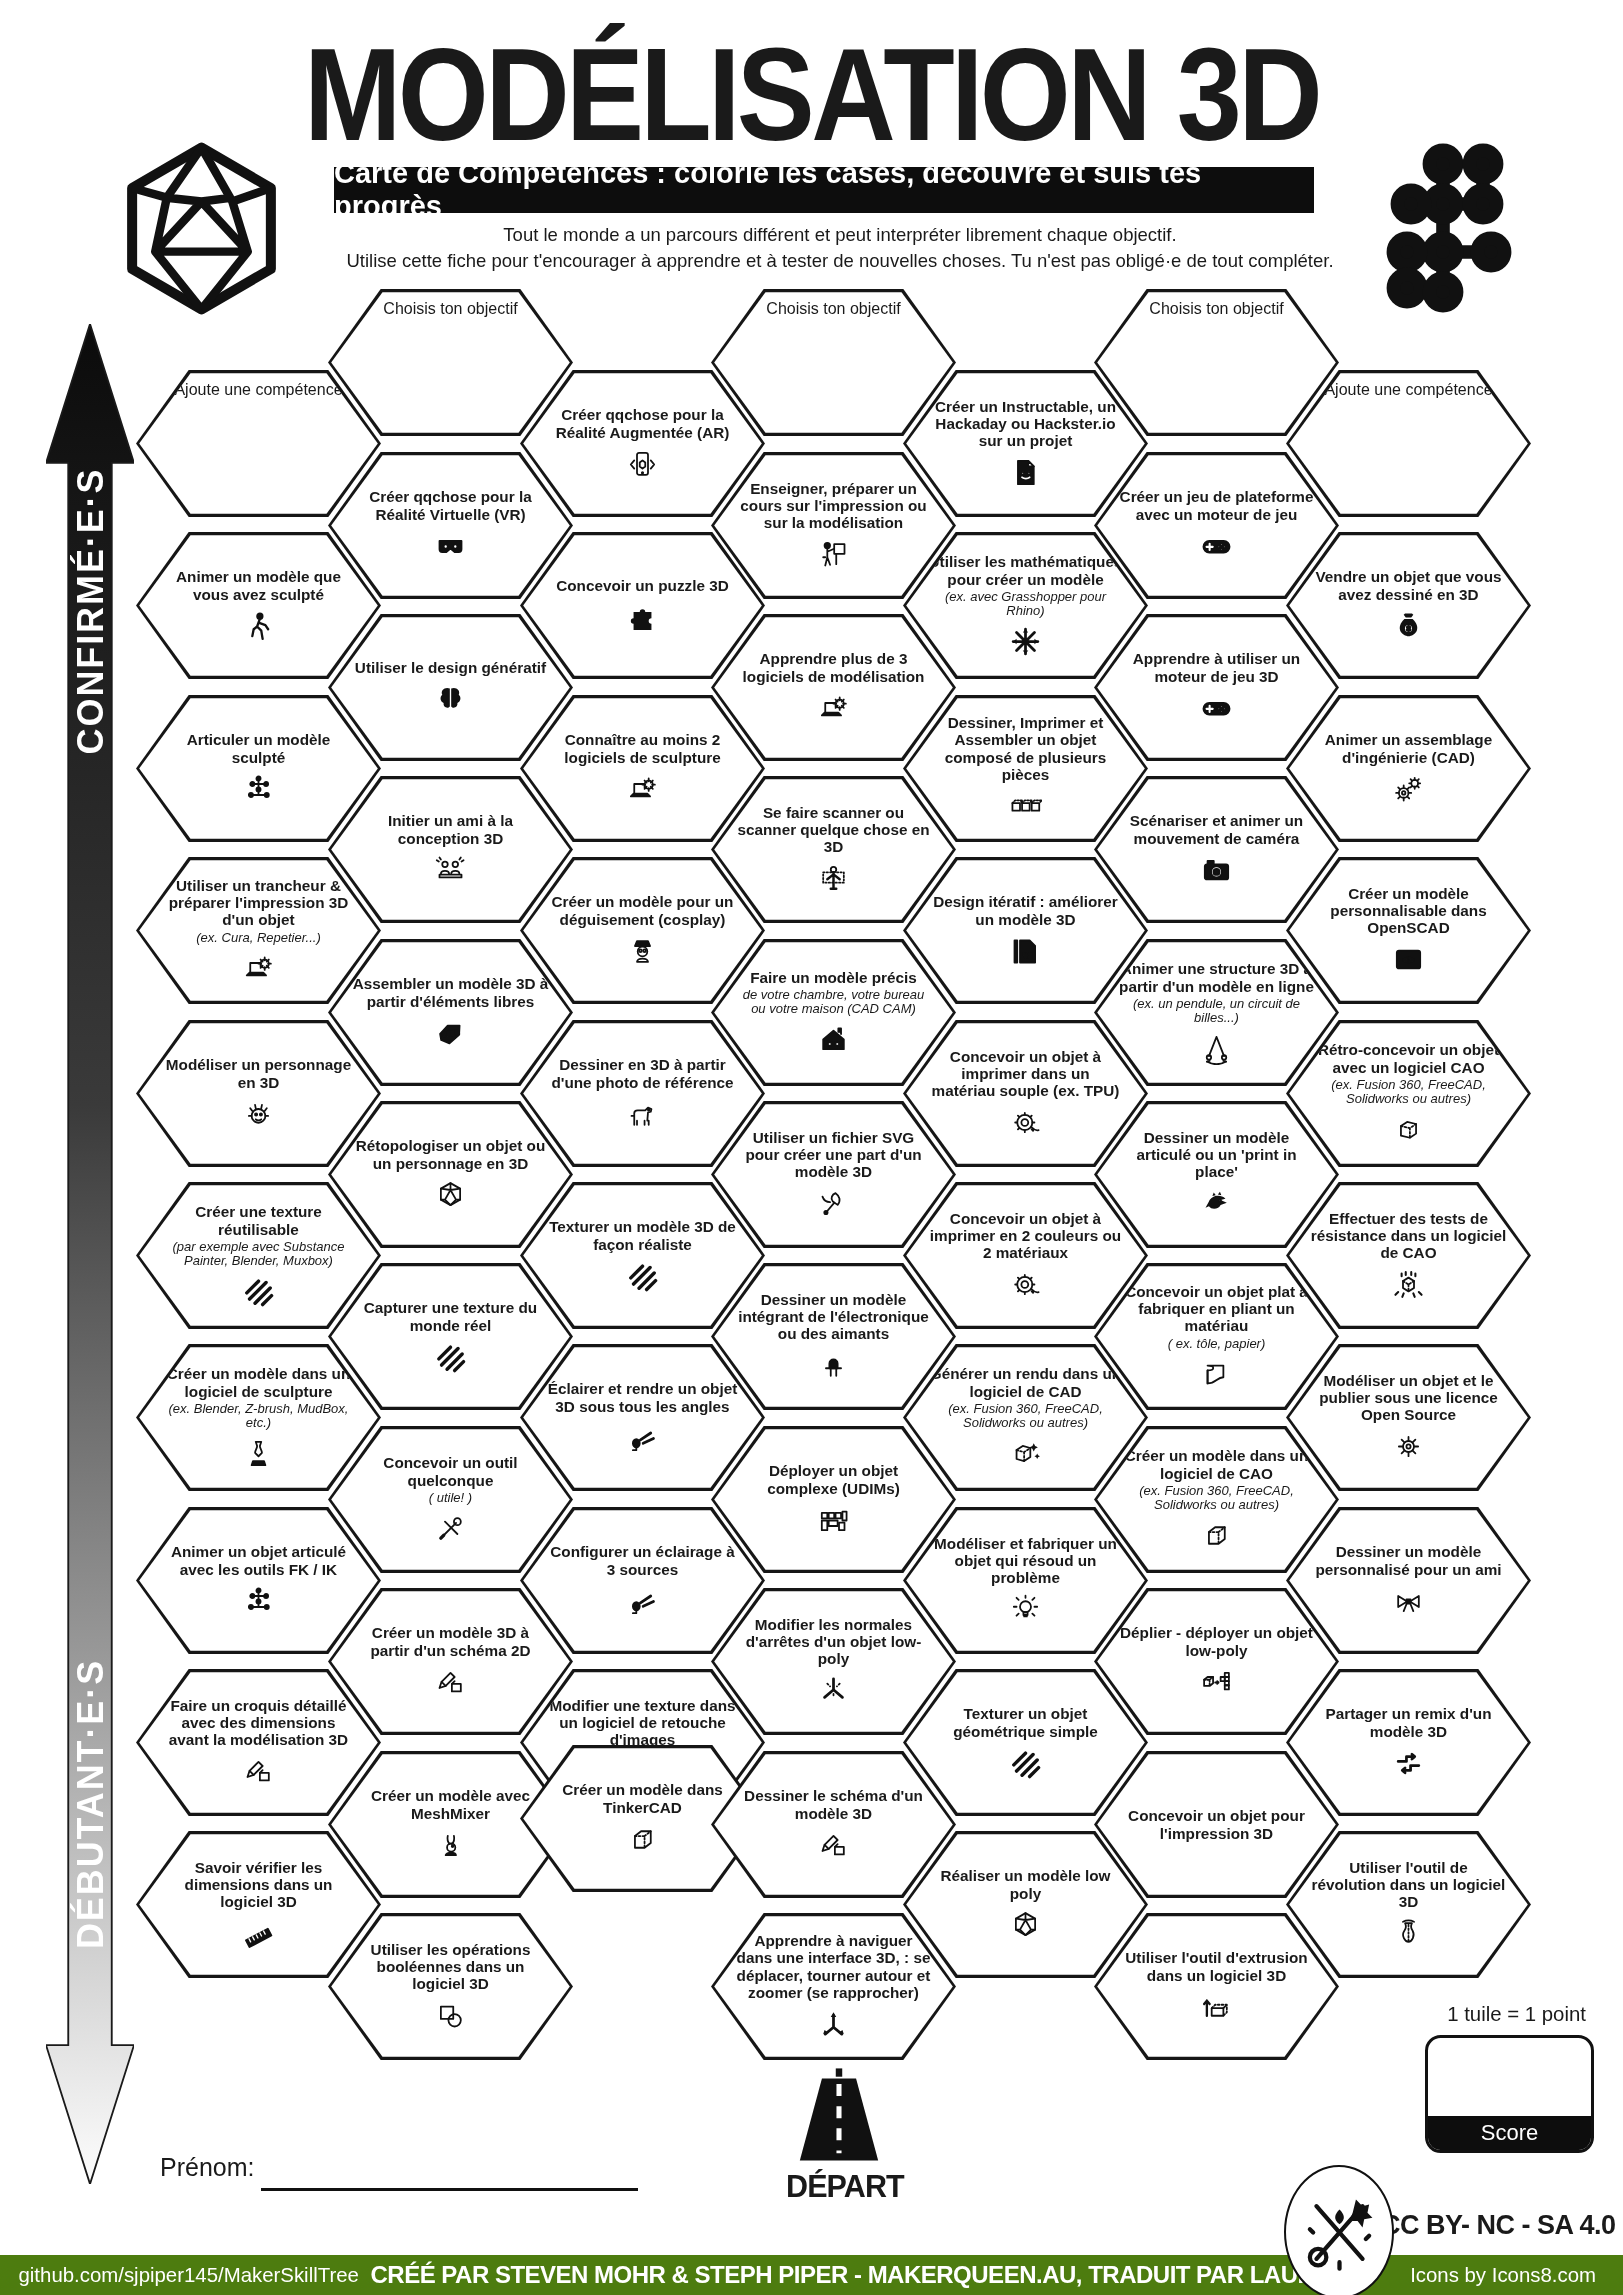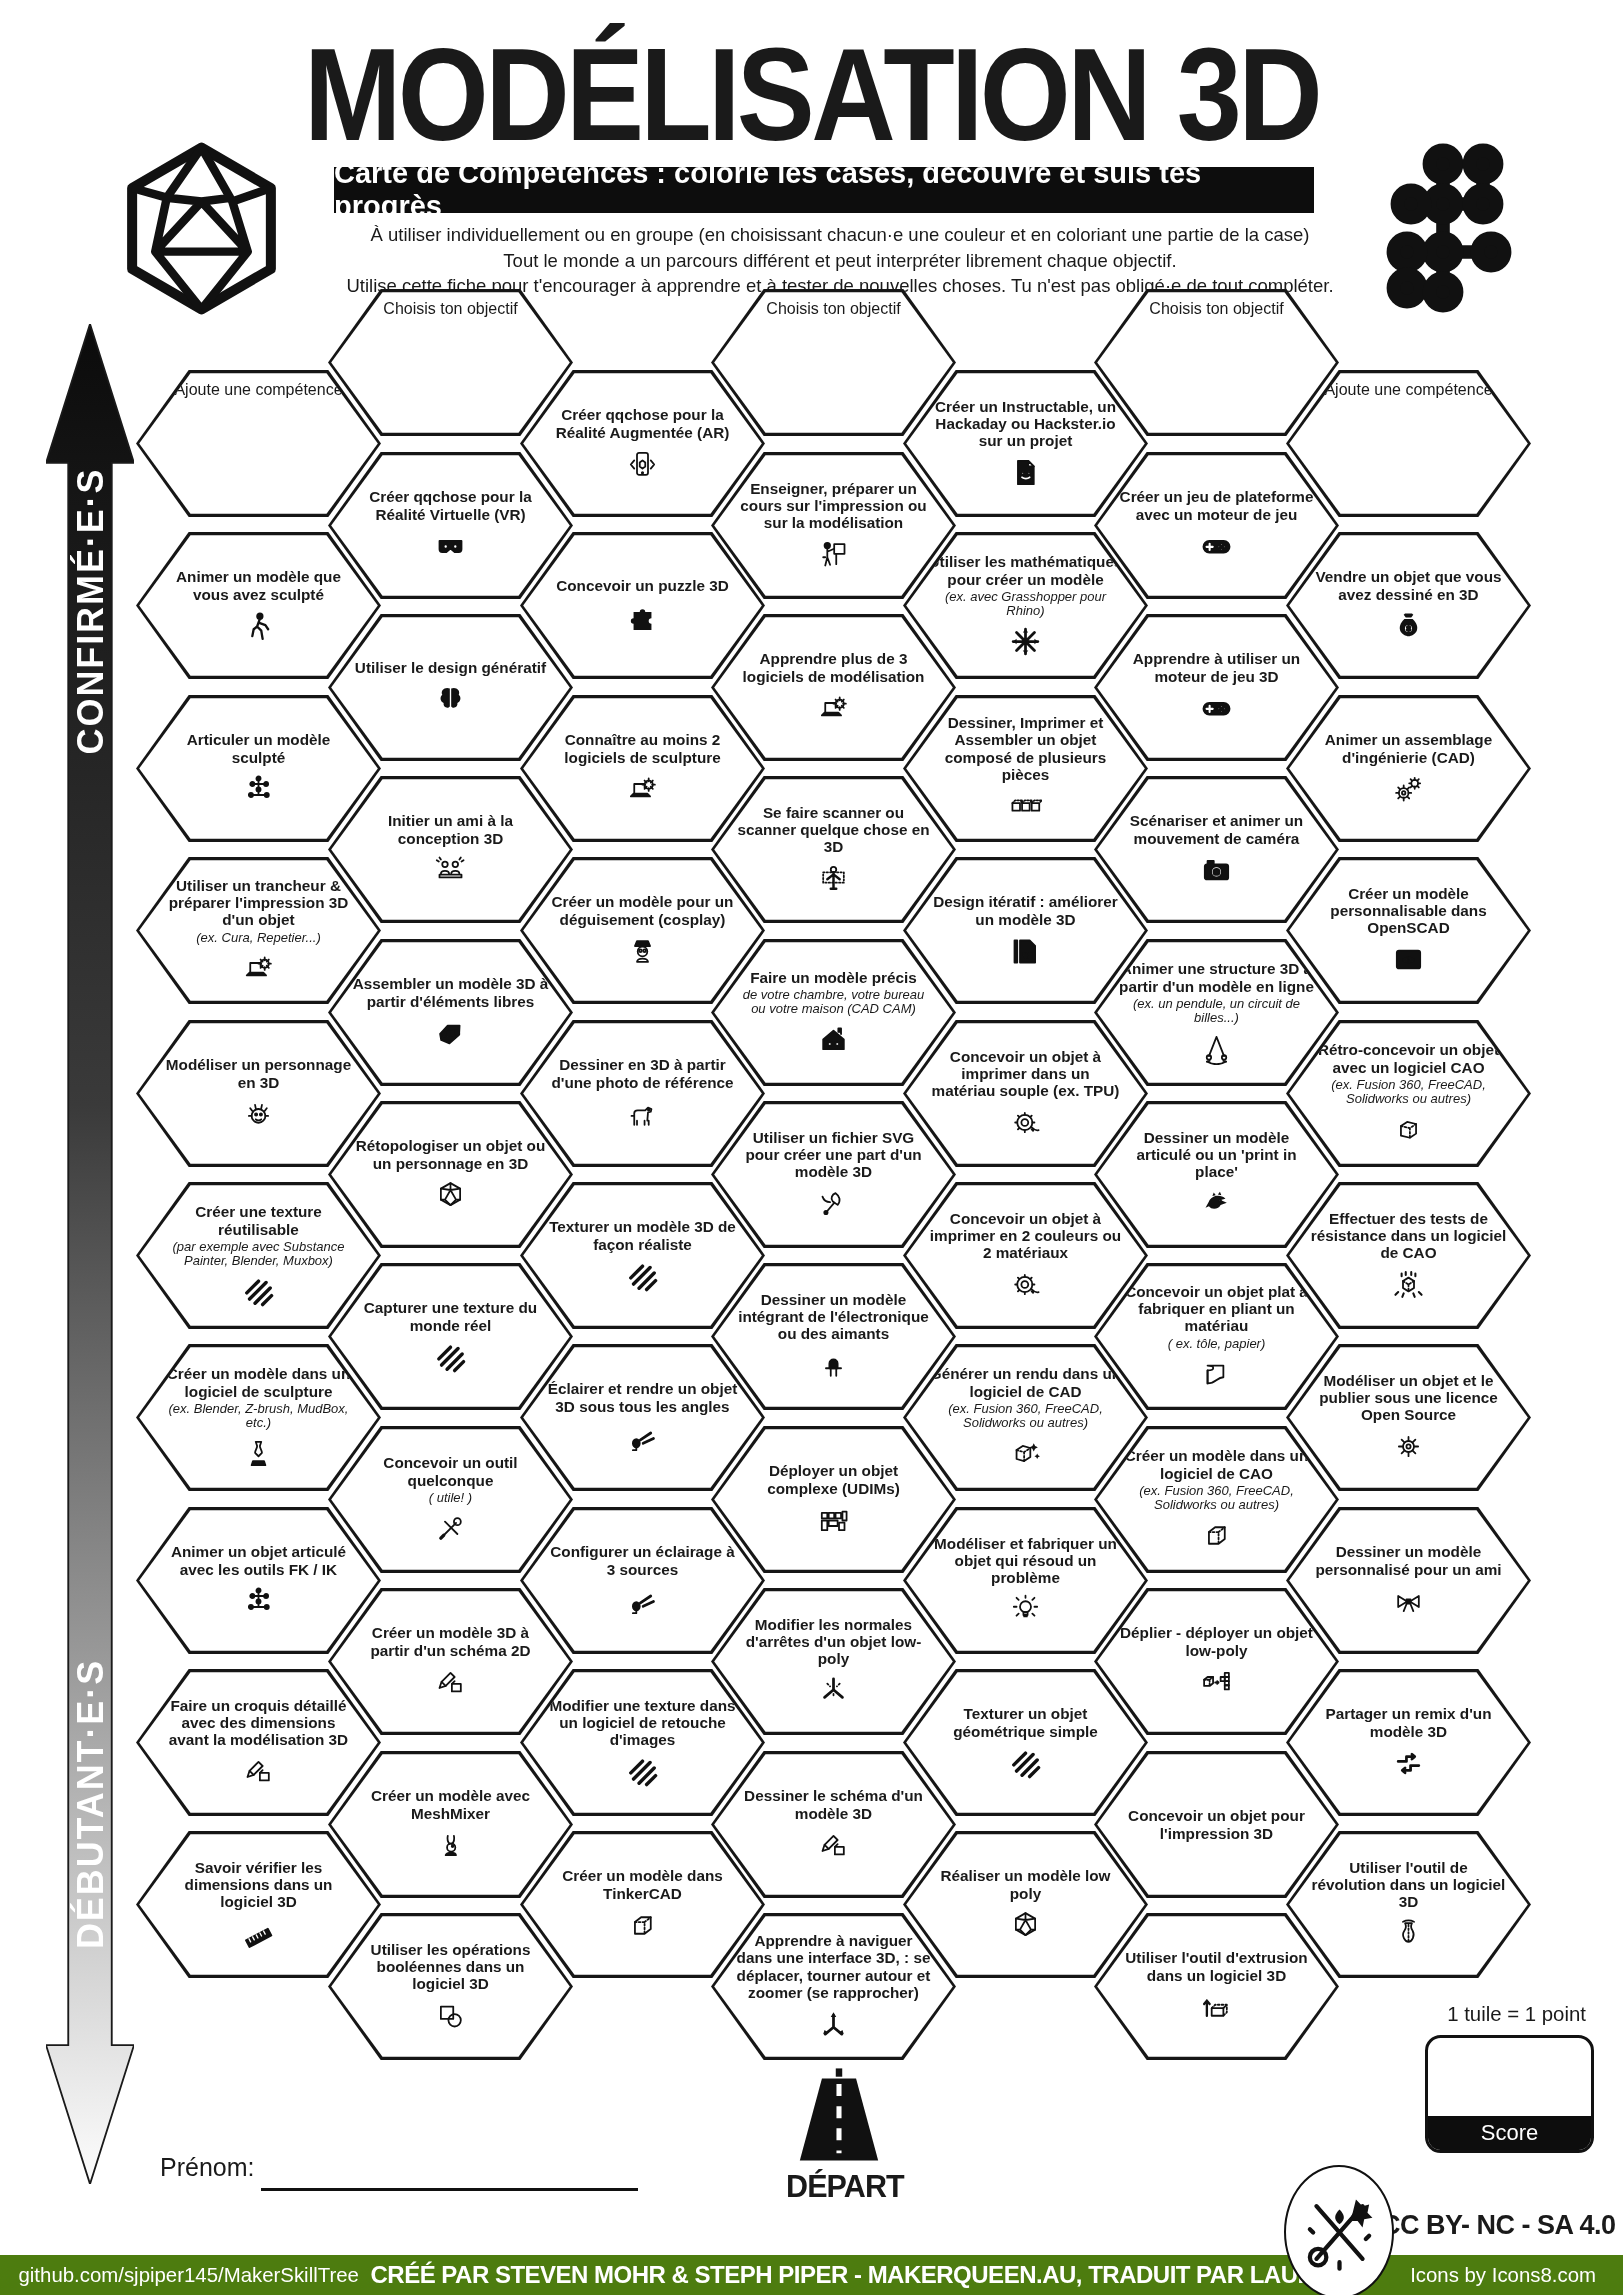--- a/index.html
+++ b/index.html
@@ -41,21 +41,20 @@
   #footer .f-right{margin-right:27px;width:259px;text-align:right;}
 </style>
 </head>
 <body>
 
 <div class="abs" id="title">MODÉLISATION 3D</div>
 <div class="abs" id="banner">
     <span>Carte de Compétences : colorie les cases, découvre et suis tes progrès</span>
   </div>
 <div class="abs" id="intro">
-  <div>À utiliser individuellement ou en groupe (en choisissant chacun·e une couleur et en coloriant une partie de la case)</div>
   <div>Tout le monde a un parcours différent et peut interpréter librement chaque objectif.</div>
   <div>Utilise cette fiche pour t'encourager à apprendre et à tester de nouvelles choses. Tu n'est pas obligé·e de tout compléter.</div>
 </div>
 
 <svg class="abs" id="logo-left" width="185" height="185" viewBox="0 0 48 48" fill="none" stroke="#111" stroke-width="2.6" stroke-linejoin="round">
   <path d="M24 3l18 10.5v21L24 45 6 34.5v-21z"></path>
   <path d="M24 3l8 14 10-3.5M24 3l-9 13L6 13.5M15 16l9 1 8-1M15 16l-3 14 12 15M32 17l4 13-12 15M12 30l12-13 12 13M12 30l24 0" stroke-width="2.2"></path>
 </svg>
 <svg class="abs" id="logo-right" width="176" height="204" viewBox="0 0 44 50" fill="#111" stroke="#111" stroke-width="3.4" stroke-linecap="round">
   <path d="M22 8v10M22 18v12M22 30v10M22 18h10M32 18V8M22 30h-9M13 30v9M22 30h12M22 18h-8" fill="none"></path>
@@ -438,21 +437,21 @@
     <div class="hex" style="left: 520px; top: 1669px;">
       <div class="hex-in">
         <div class="hex-content">
           <div class="hex-label">Modifier une texture dans un logiciel de retouche d'images</div>
           <svg viewBox="0 0 48 48" width="33" height="33" fill="none" stroke="#111" stroke-width="2.6" stroke-linecap="round" stroke-linejoin="round" class="hex-icon">
             <path d="M11 35L35 11M7 26L24 9M19 41L41 19M30 43L43 30" stroke-width="5"></path>
           </svg>
         </div>
       </div>
     </div>
-    <div class="hex" style="left: 520px; top: 1831px; text-decoration: underline;">
+    <div class="hex" style="left: 520px; top: 1745px; text-decoration: underline;">
       <div class="hex-in">
         <div class="hex-content">
           <div class="hex-label">Créer un modèle dans TinkerCAD</div>
           <svg viewBox="0 0 48 48" width="33" height="33" fill="none" stroke="#111" stroke-width="2.6" stroke-linecap="round" stroke-linejoin="round" class="hex-icon">
             <path d="M13 19l9-7h14v17l-9 7H13z"></path>
             <path d="M13 19h14v17M27 19l9-7" stroke-dasharray="2.5 3"></path>
           </svg>
         </div>
       </div>
     </div>

